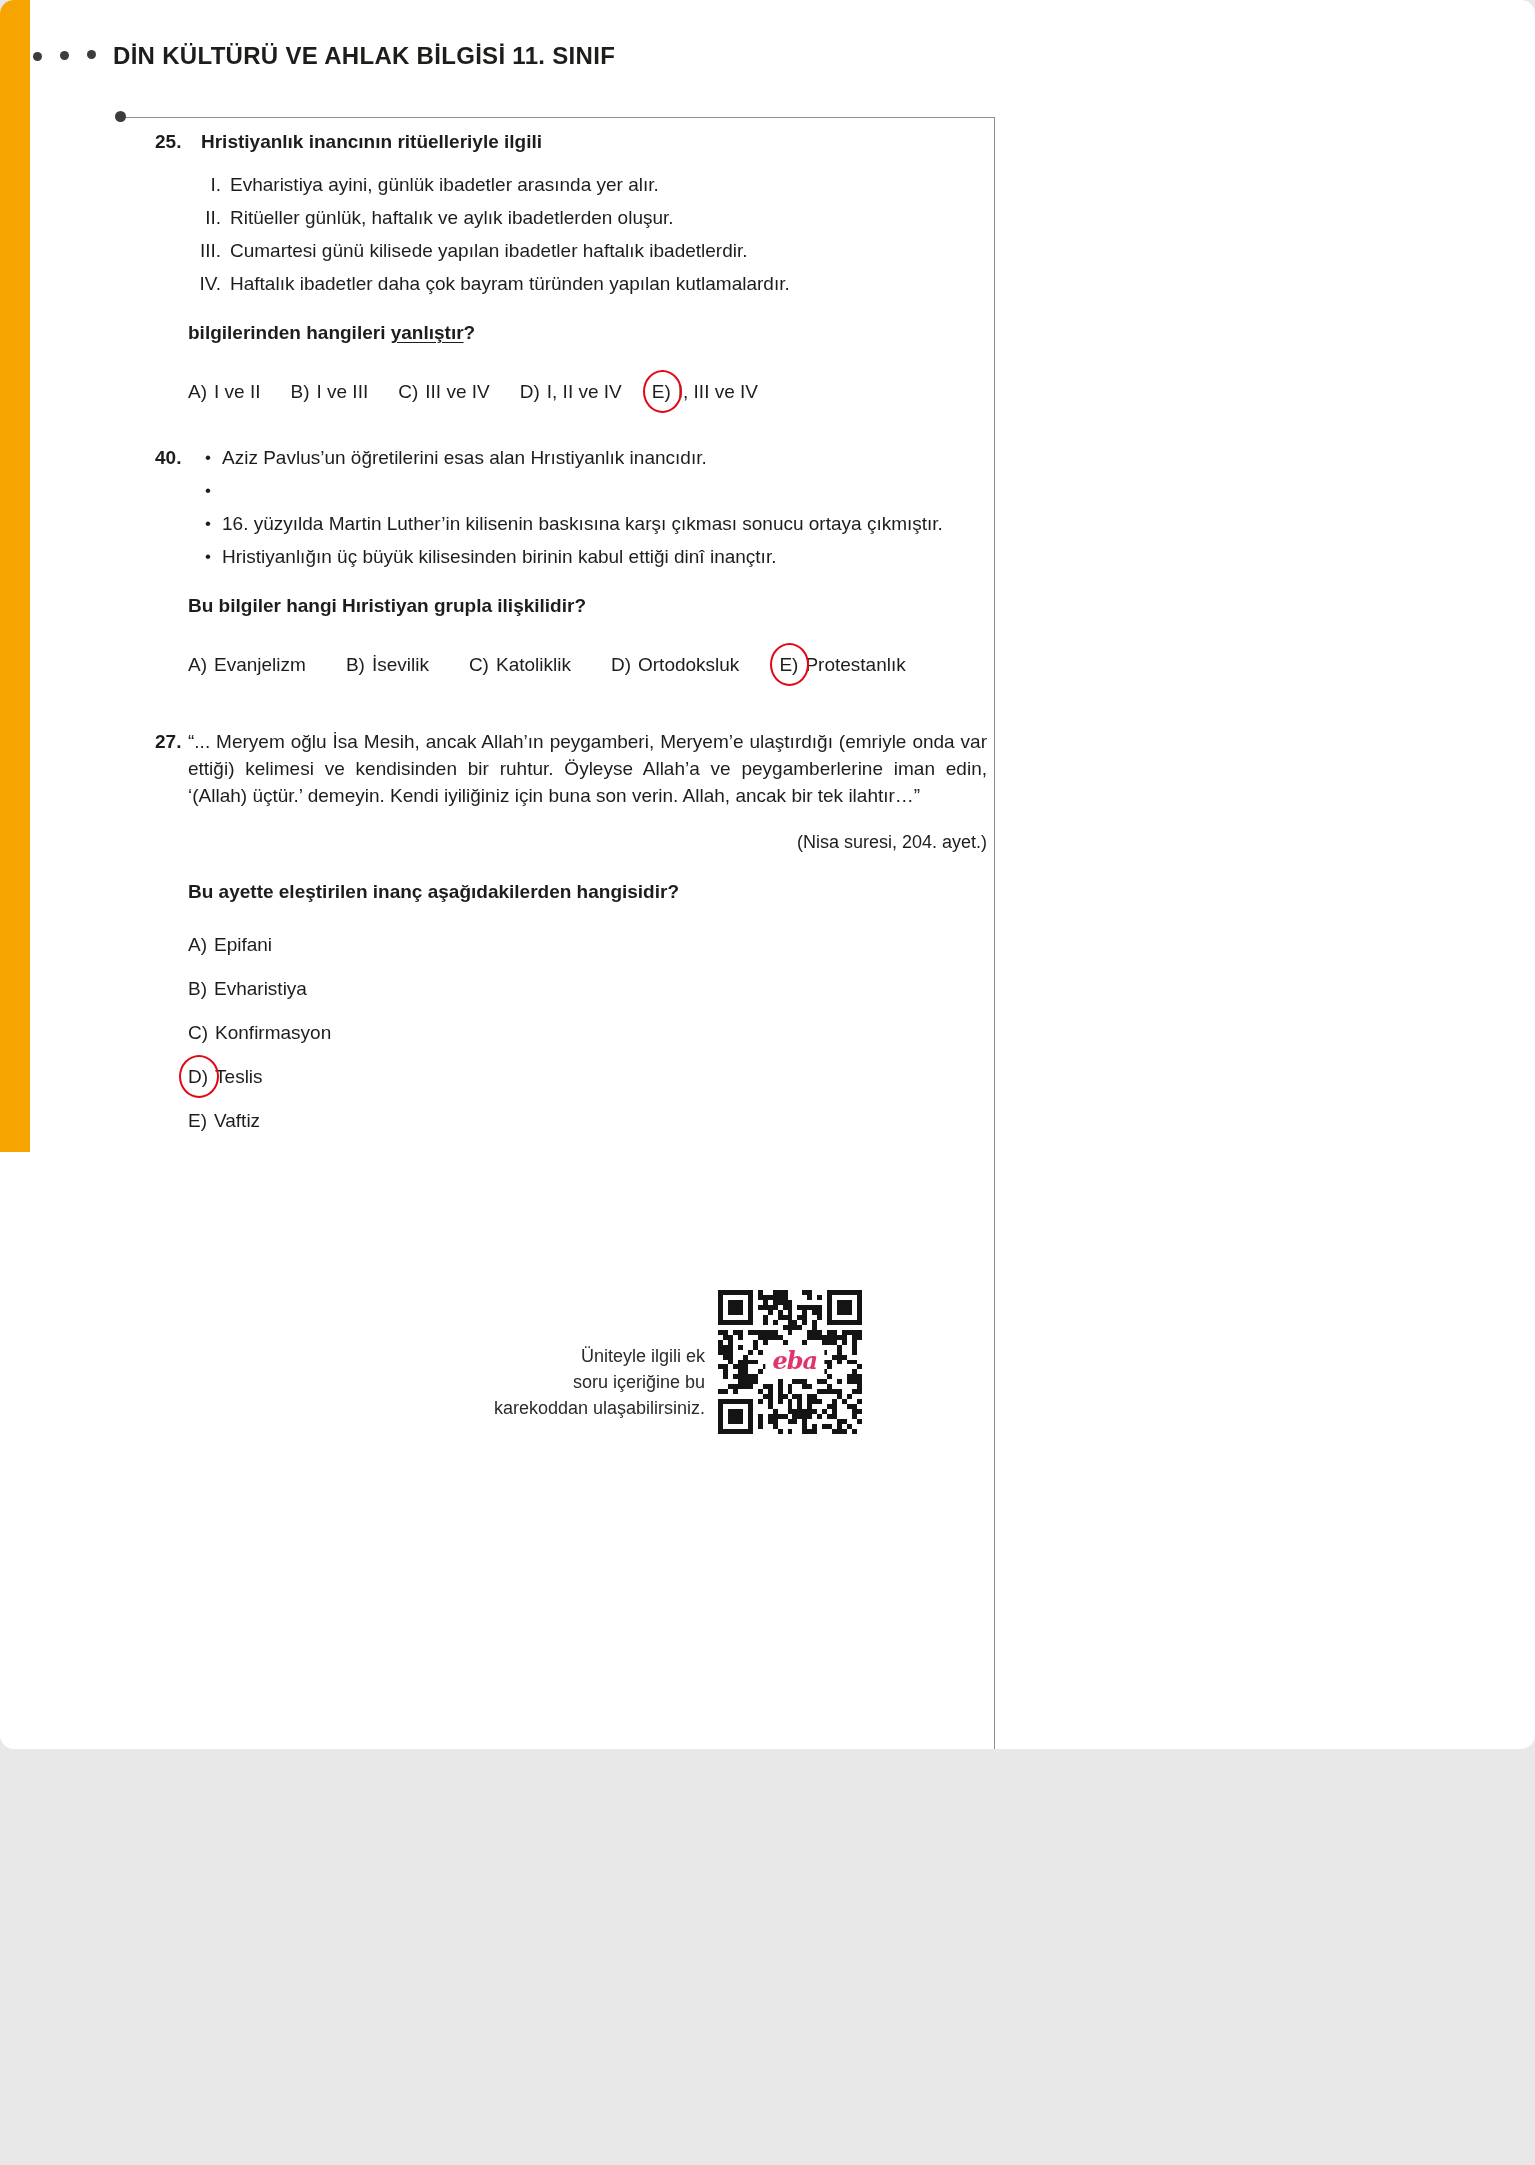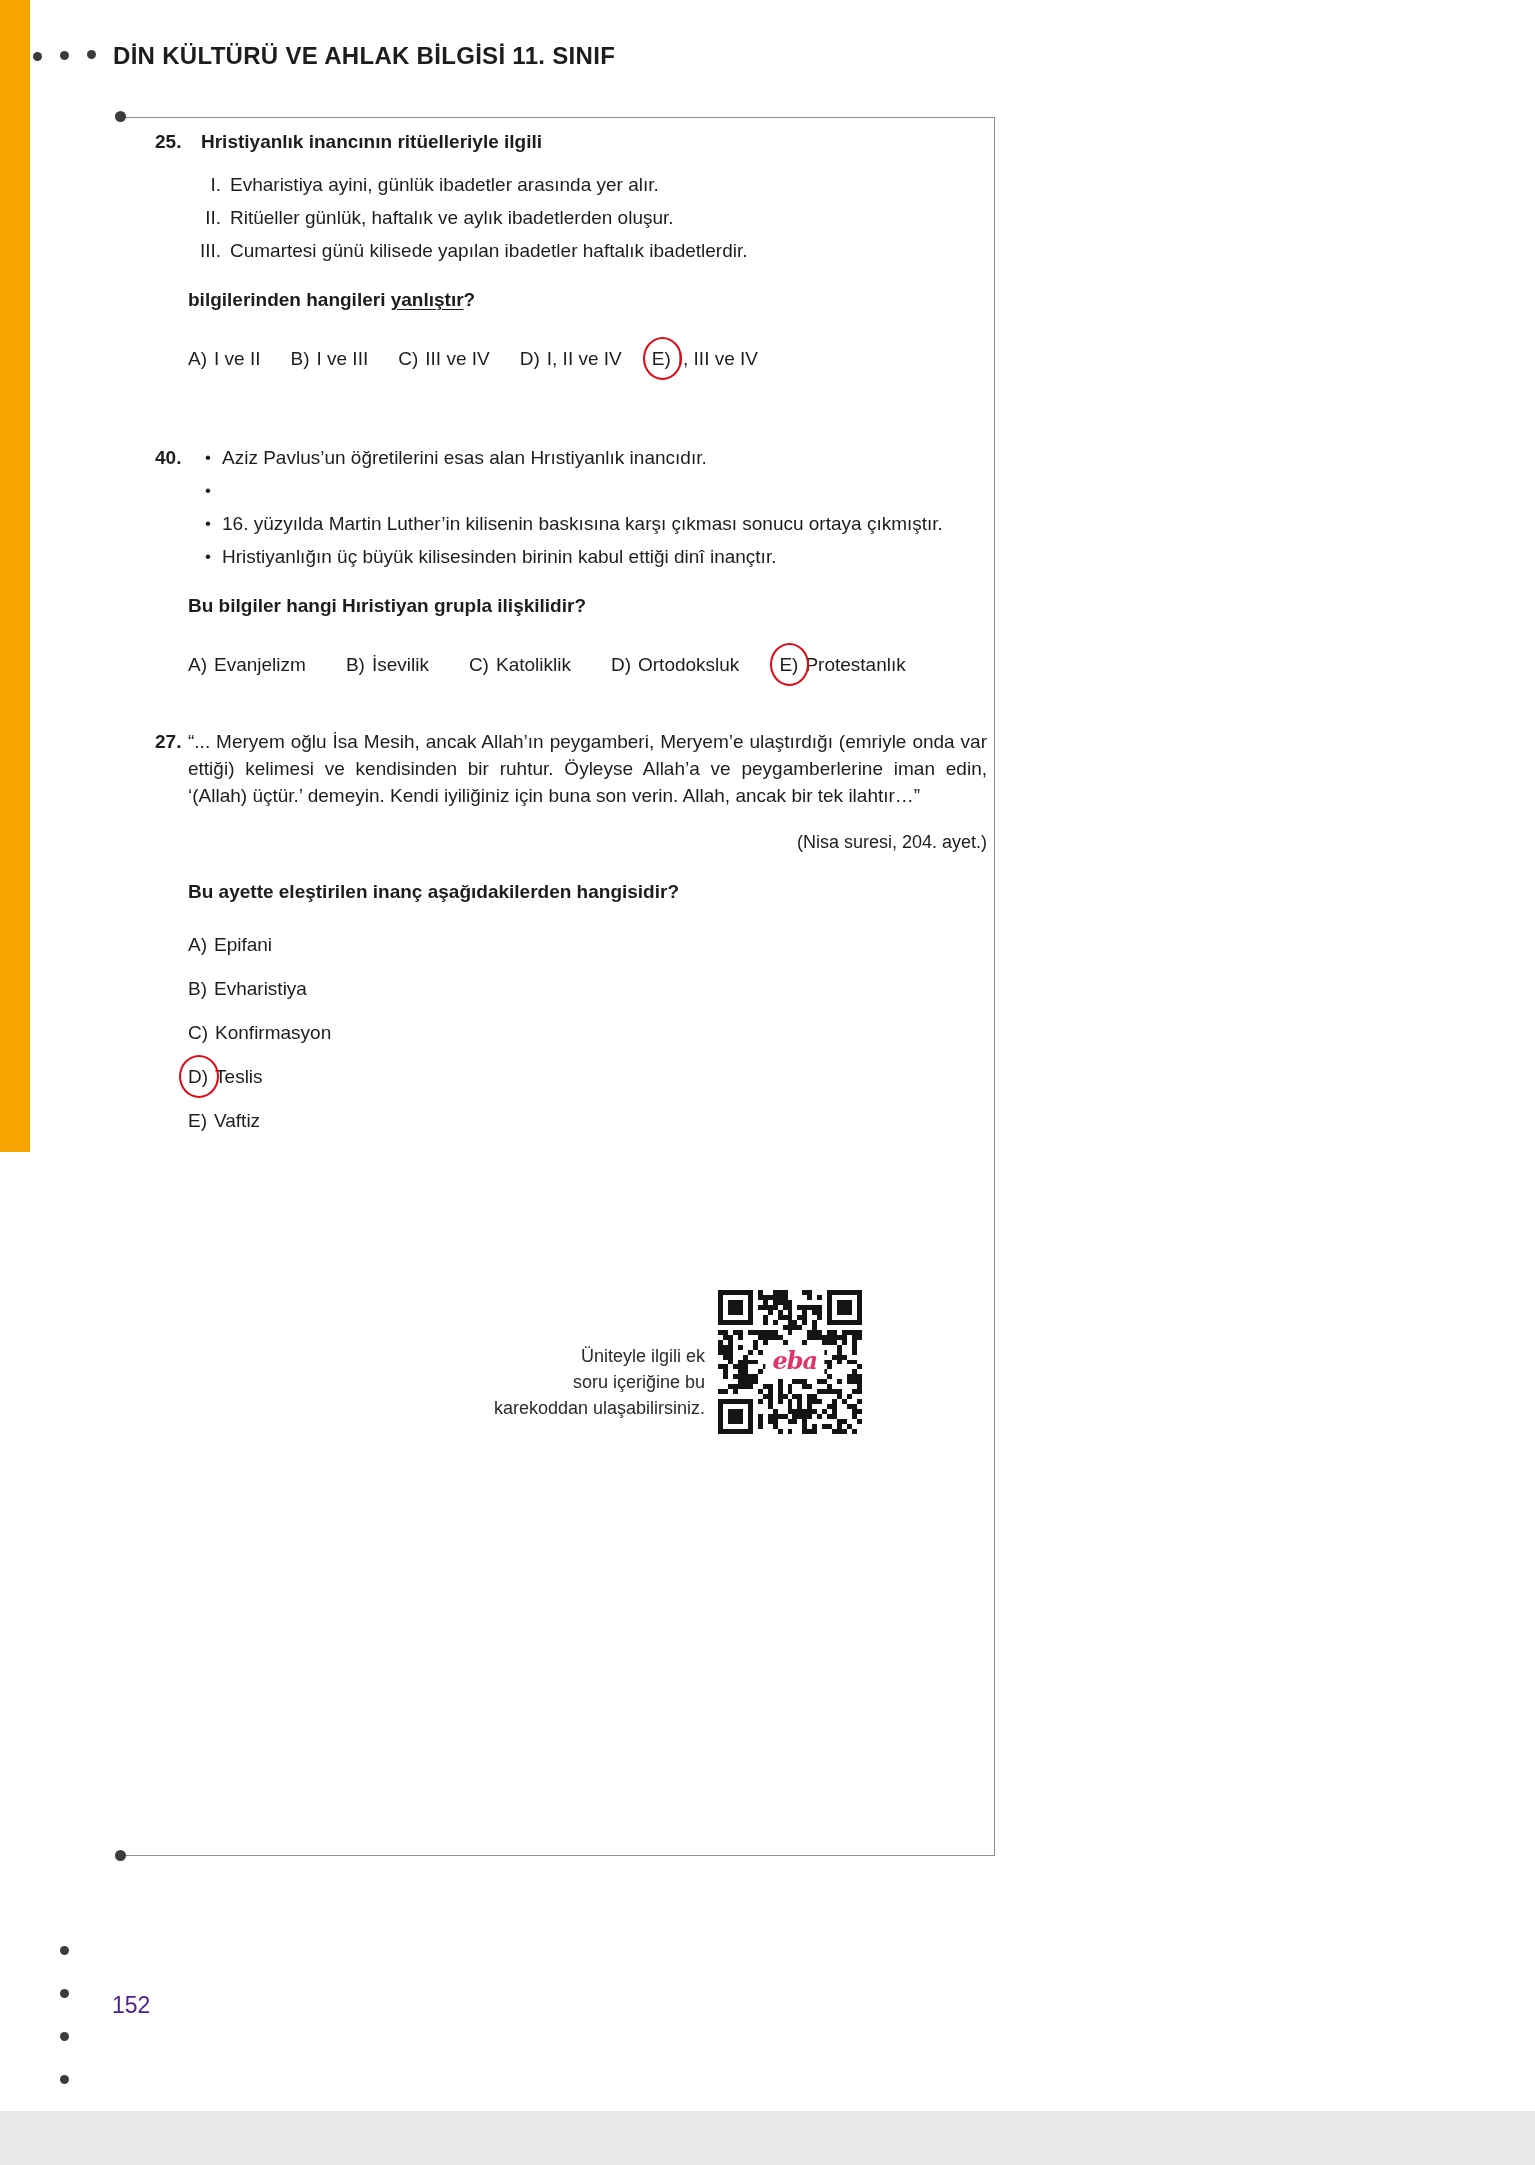--- a/index.html
+++ b/index.html
@@ -1,20 +1,20 @@
 <!DOCTYPE html>
 <html><head>
 <meta charset="utf-8">
 <style>
   * { margin:0; padding:0; box-sizing:border-box; }
   html,body { background:#e8e8e8; }
   body { font-family:"Liberation Sans", sans-serif; }
   .page {
-    position:relative; width:1535px; height:2111px; margin:0 auto;
-    background:#ffffff; color:#1d1d1b; overflow:hidden;
+    position:relative; width:1535px; height:1749px; margin:0 auto;
+    background:#ffffff; color:#1d1d1b; overflow:hidden;border-radius:14px;
   }
   .accent-bar {
     position:absolute; left:0; top:0; width:30px; height:1152px; background:#F6A400;
   }
   .dot { position:absolute; border-radius:50%; background:#3c3c3b; }
   .page-title {
     position:absolute; left:113px; top:42px;
     font-size:24px; font-weight:700; letter-spacing:0.3px; color:#1d1d1b;
   }
   .frame {
@@ -97,20 +97,24 @@
         <span class="roman">I.</span>
         <span>Evharistiya ayini, günlük ibadetler arasında yer alır.</span>
       </div>
       <div class="roman-row">
         <span class="roman">II.</span>
         <span>Ritüeller günlük, haftalık ve aylık ibadetlerden oluşur.</span>
       </div>
       <div class="roman-row">
         <span class="roman">III.</span>
         <span>Cumartesi günü kilisede yapılan ibadetler haftalık ibadetlerdir.</span>
+      </div>
+      <div class="roman-row">
+        <span class="roman">IV.</span>
+        <span>Haftalık ibadetler daha çok bayram türünden yapılan kutlamalardır.</span>
       </div>
     </div>
     <p class="ask"><span>bilgilerinden hangileri </span><span class="u">yanlıştır</span><span>?</span></p>
     <div class="opts-row g30">
       <span class="opt"><span class="opt-label">A)</span><span>I ve II</span></span>
       <span class="opt"><span class="opt-label">B)</span><span>I ve III</span></span>
       <span class="opt"><span class="opt-label">C)</span><span>III ve IV</span></span>
       <span class="opt"><span class="opt-label">D)</span><span>I, II ve IV</span></span>
       <span class="opt"><span class="opt-label circled">E)</span><span>I, III ve IV</span></span>
     </div>

